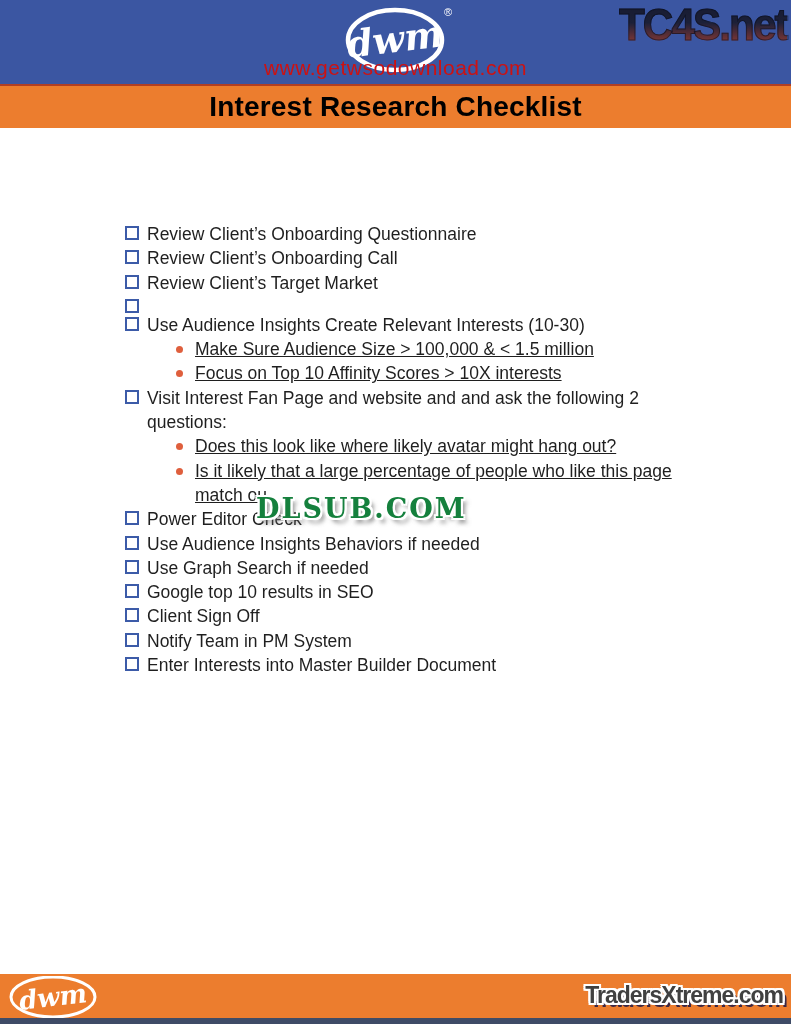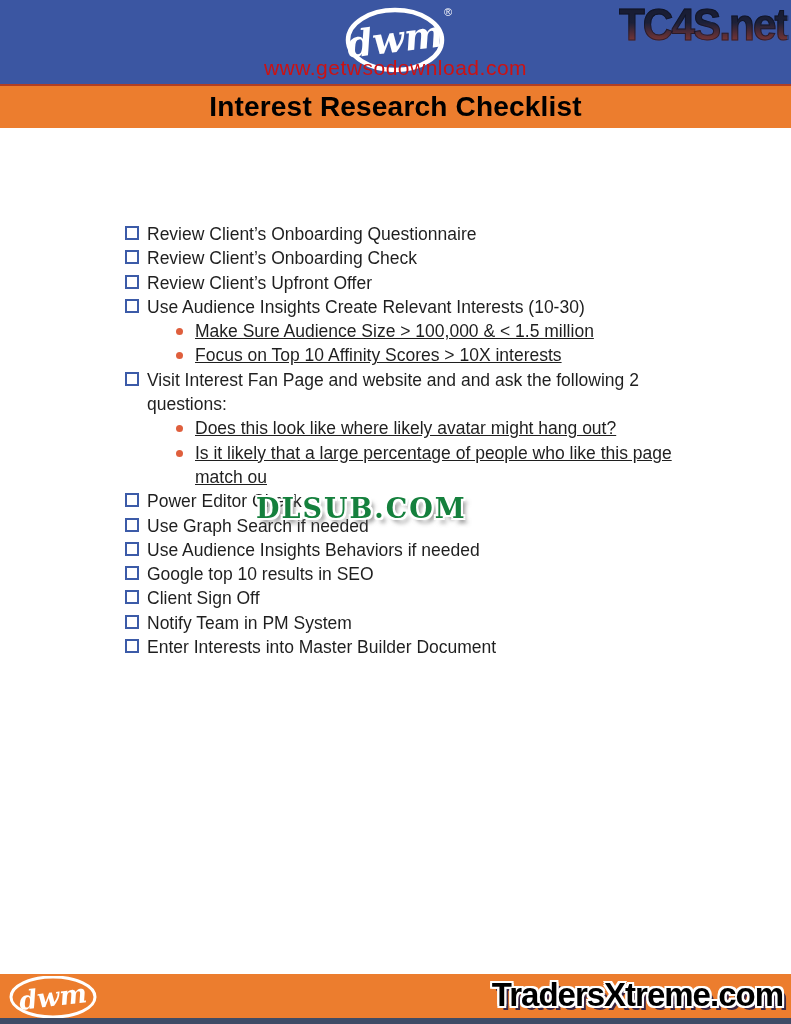--- a/index.html
+++ b/index.html
@@ -43,22 +43,22 @@
         color:#15803d;letter-spacing:2px;
         text-shadow:
           -2px -2px 0 #fff, 2px -2px 0 #fff, -2px 2px 0 #fff, 2px 2px 0 #fff,
           -2px 0 0 #fff, 2px 0 0 #fff, 0 -2px 0 #fff, 0 2px 0 #fff,
           4px 5px 4px rgba(110,110,110,.75);}
 
   
   .footer{position:absolute;left:0;top:974px;width:791px;height:44px;background:#ec7d2e;}
   .logo-bottom{position:absolute;left:8px;top:2px;width:92px;height:42px;}
   .traders{position:absolute;right:8px;top:3px;
-        font-weight:700;font-size:33px;letter-spacing:-1px;line-height:36px;
-        color:#000000;
+        font-weight:700;font-size:23px;letter-spacing:-1px;line-height:36px;
+        color:#404040;
         text-shadow:
           -2px -2px 0 #fff, 2px -2px 0 #fff, -2px 2px 0 #fff, 2px 2px 0 #fff,
           -2px 0 0 #fff, 2px 0 0 #fff, 0 -2px 0 #fff, 0 2px 0 #fff,
           4px 4px 0 #3b2744;}
   .bottom-strip{position:absolute;left:0;top:1018px;width:791px;height:6px;background:#3e4b66;}
 </style>
 </head>
 <body>
 
 <div class="page">
@@ -81,25 +81,28 @@
     <h1>Interest Research Checklist</h1>
   </div>
 
   <ul class="checklist" id="checklist">
       <li class="row item">
         <span class="cb"></span>
         <span class="lbl">Review Client’s Onboarding Questionnaire</span>
       </li>
       <li class="row item">
         <span class="cb"></span>
-        <span class="lbl">Review Client’s Onboarding Check</span>
+        <span class="lbl">Review Client’s Onboarding Call</span>
       </li>
       <li class="row item">
         <span class="cb"></span>
-        <span class="lbl">Review Client’s Upfront Offer</span>
+        <span class="lbl">Review Client’s Target Market</span>
+      </li>
+      <li class="row item">
+        <span class="cb"></span>
       </li>
       <li class="row item">
         <span class="cb"></span>
         <span class="lbl">Use Audience Insights Create Relevant Interests (10-30)</span>
       </li>
       <li class="row sub">
         <span class="dot"></span>
         <span class="lbl">Make Sure Audience Size &gt; 100,000 &amp; &lt; 1.5 million</span>
       </li>
       <li class="row sub">
@@ -119,25 +122,25 @@
         <span class="dot"></span>
         <span class="lbl">Is it likely that a large percentage of people who like this page
 match ou</span>
       </li>
       <li class="row item">
         <span class="cb"></span>
         <span class="lbl">Power Editor Check</span>
       </li>
       <li class="row item">
         <span class="cb"></span>
-        <span class="lbl">Use Graph Search if needed</span>
+        <span class="lbl">Use Audience Insights Behaviors if needed</span>
       </li>
       <li class="row item">
         <span class="cb"></span>
-        <span class="lbl">Use Audience Insights Behaviors if needed</span>
+        <span class="lbl">Use Graph Search if needed</span>
       </li>
       <li class="row item">
         <span class="cb"></span>
         <span class="lbl">Google top 10 results in SEO</span>
       </li>
       <li class="row item">
         <span class="cb"></span>
         <span class="lbl">Client Sign Off</span>
       </li>
       <li class="row item">

